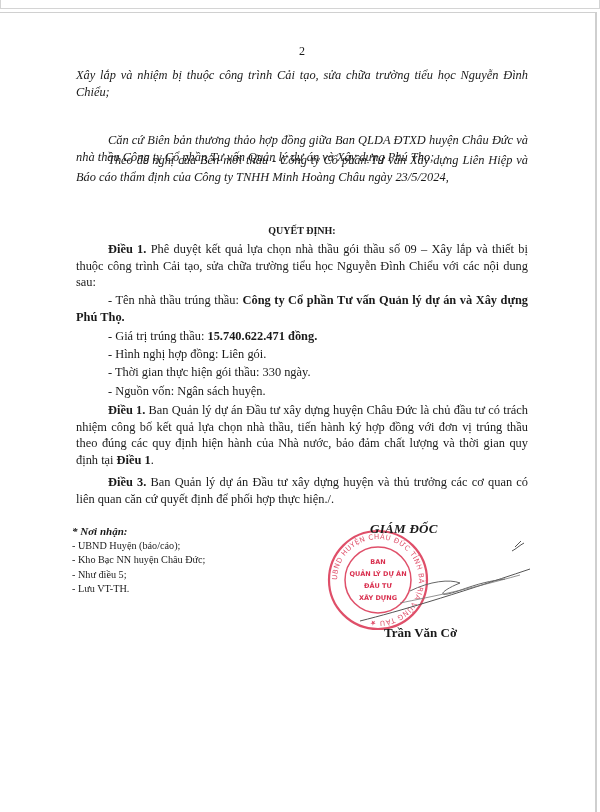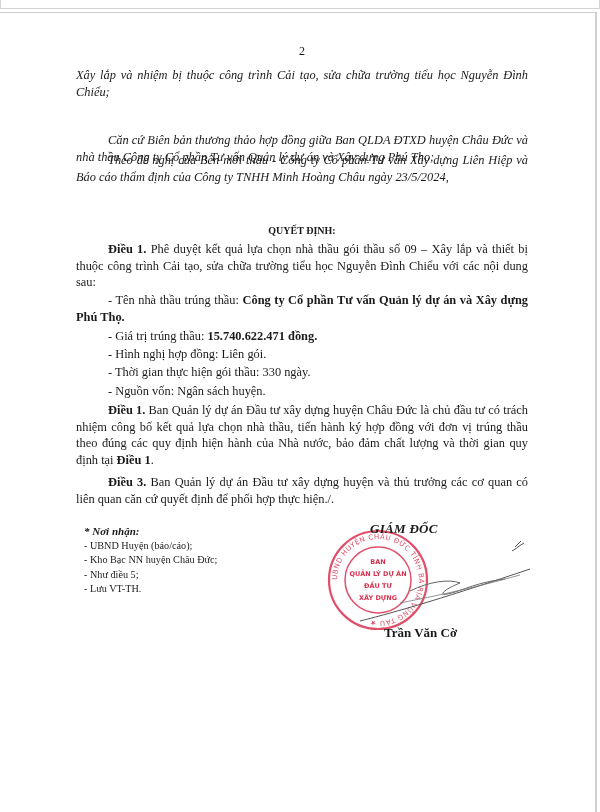--- a/index.html
+++ b/index.html
@@ -59,21 +59,21 @@
   .bold { font-weight: bold; }
   .title {
     position: absolute;
     left: 0; width: 452px;
     text-align: center;
     font-weight: bold;
     font-size: 10px;
   }
   .recipients {
     position: absolute;
-    left: 84px;
+    left: 72px;
     top: 523px;
     font-size: 10.2px;
     line-height: 14.5px;
   }
   .recipients .head {
     font-style: italic;
     font-weight: bold;
     font-size: 11px;
   }
   .signer-title {

